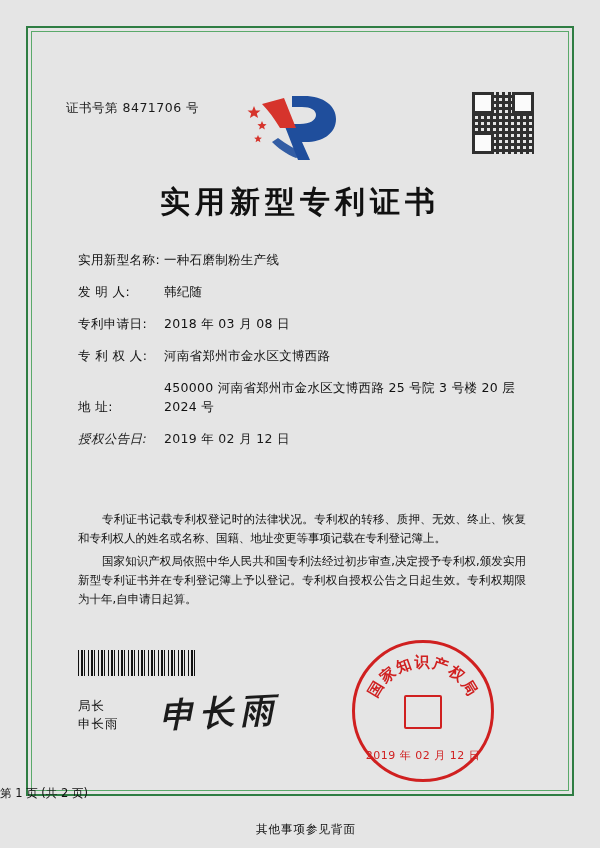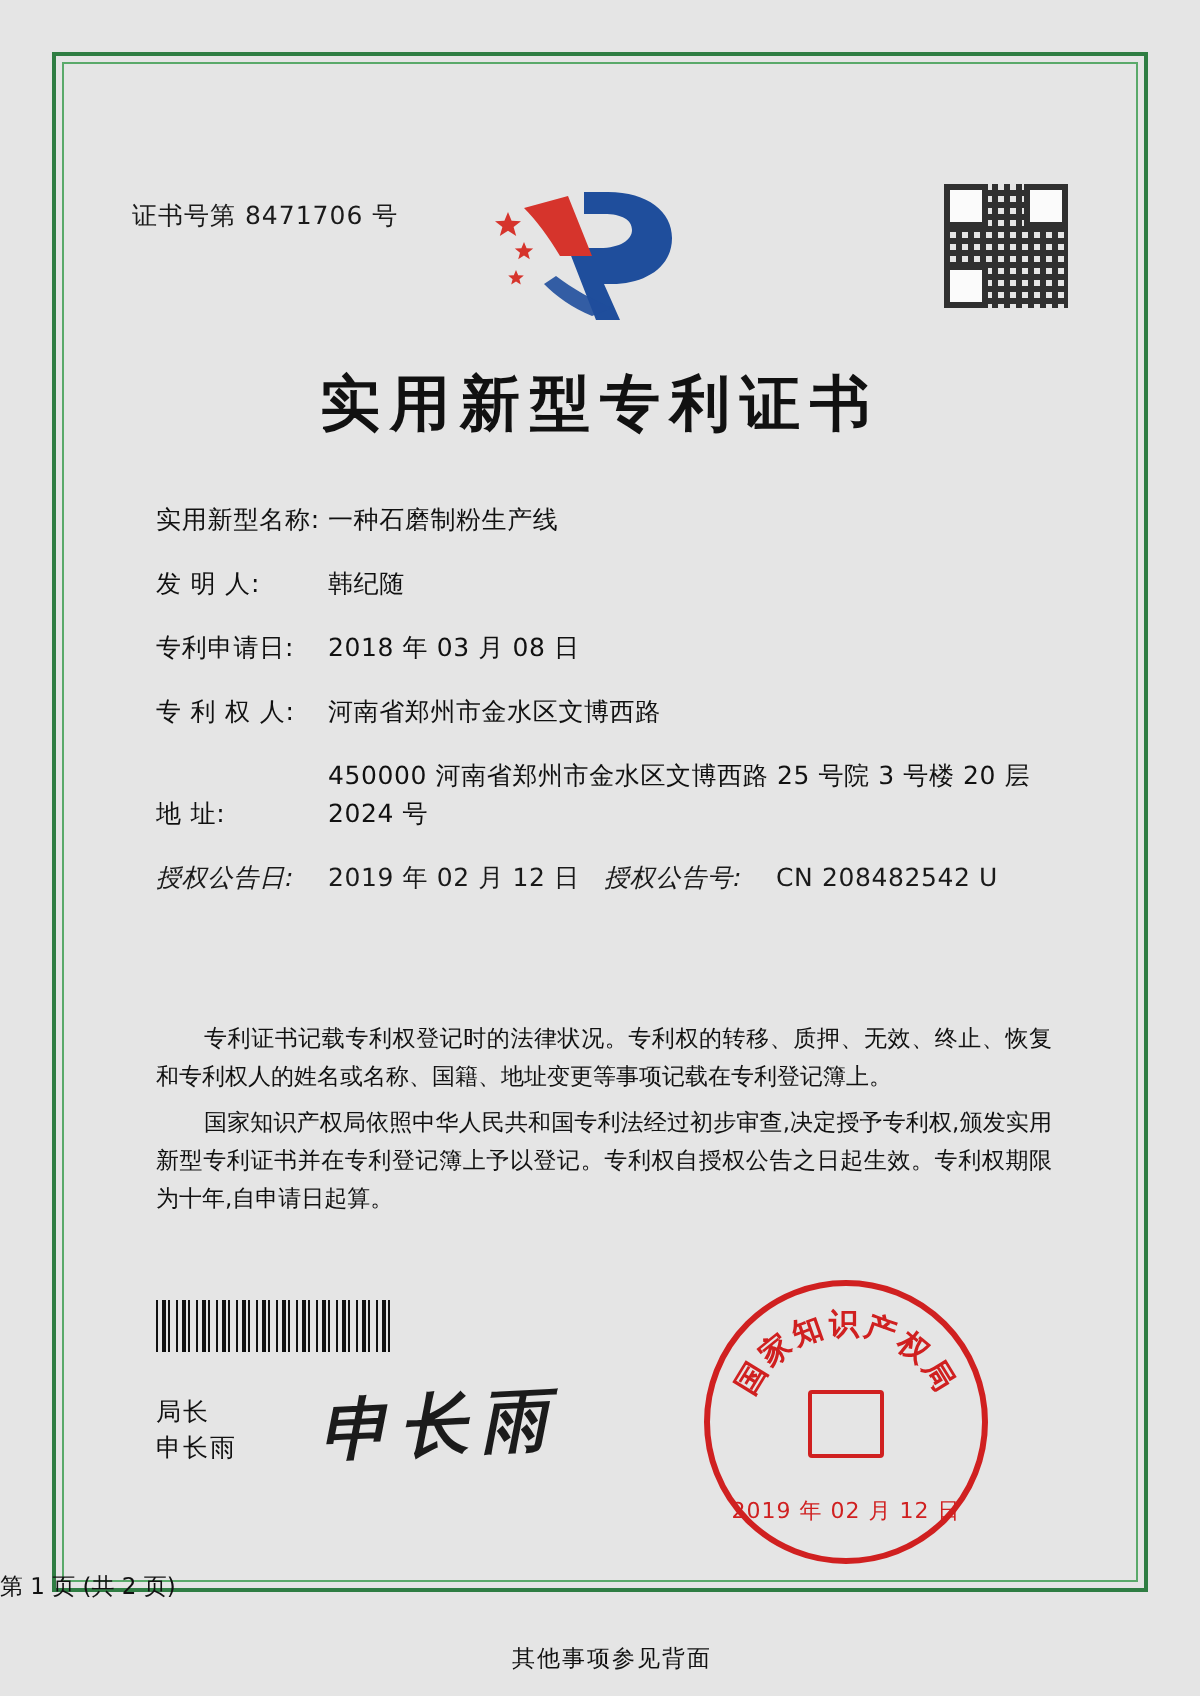--- a/index.html
+++ b/index.html
@@ -266,24 +266,20 @@
     </div>
     <div class="field-row">
       <div class="field-label">地 址:</div>
       <div class="field-value">450000 河南省郑州市金水区文博西路 25 号院 3 号楼 20 层 2024 号</div>
     </div>
     <div class="row-two">
       <div class="half">
         <div class="field-label">授权公告日:</div>
         <div class="field-value">2019 年 02 月 12 日</div>
       </div>
-      <div class="half second">
-        <div class="field-label">授权公告号:</div>
-        <div class="field-value">CN 208482542 U</div>
-      </div>
     </div>
   </div>
 
   <div class="paragraphs">
     <p>专利证书记载专利权登记时的法律状况。专利权的转移、质押、无效、终止、恢复和专利权人的姓名或名称、国籍、地址变更等事项记载在专利登记簿上。</p>
     <p>国家知识产权局依照中华人民共和国专利法经过初步审查,决定授予专利权,颁发实用新型专利证书并在专利登记簿上予以登记。专利权自授权公告之日起生效。专利权期限为十年,自申请日起算。</p>
   </div>
 
   <div class="barcode"></div>
 

